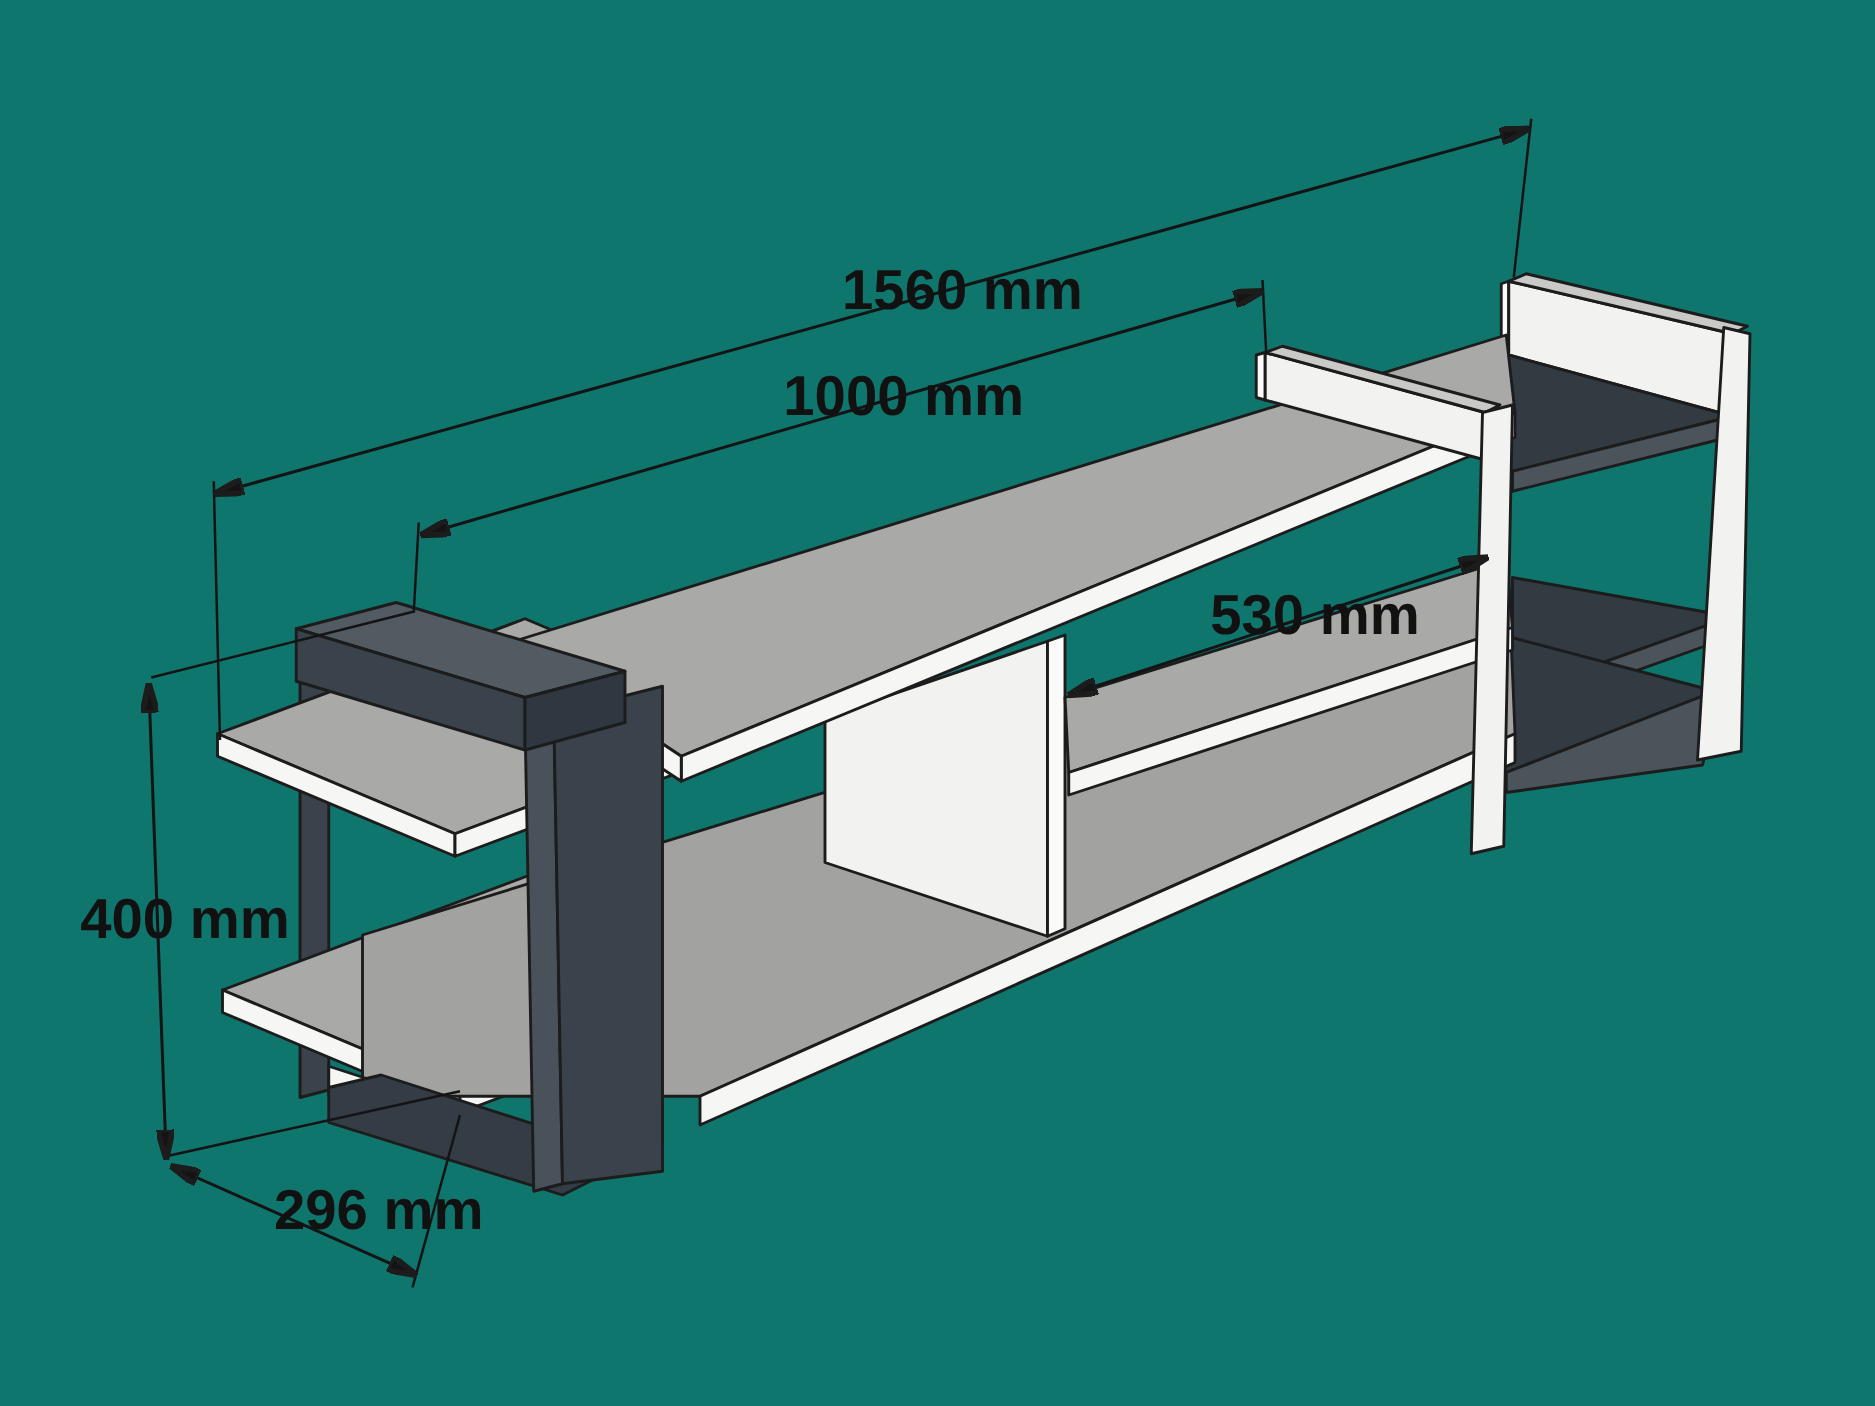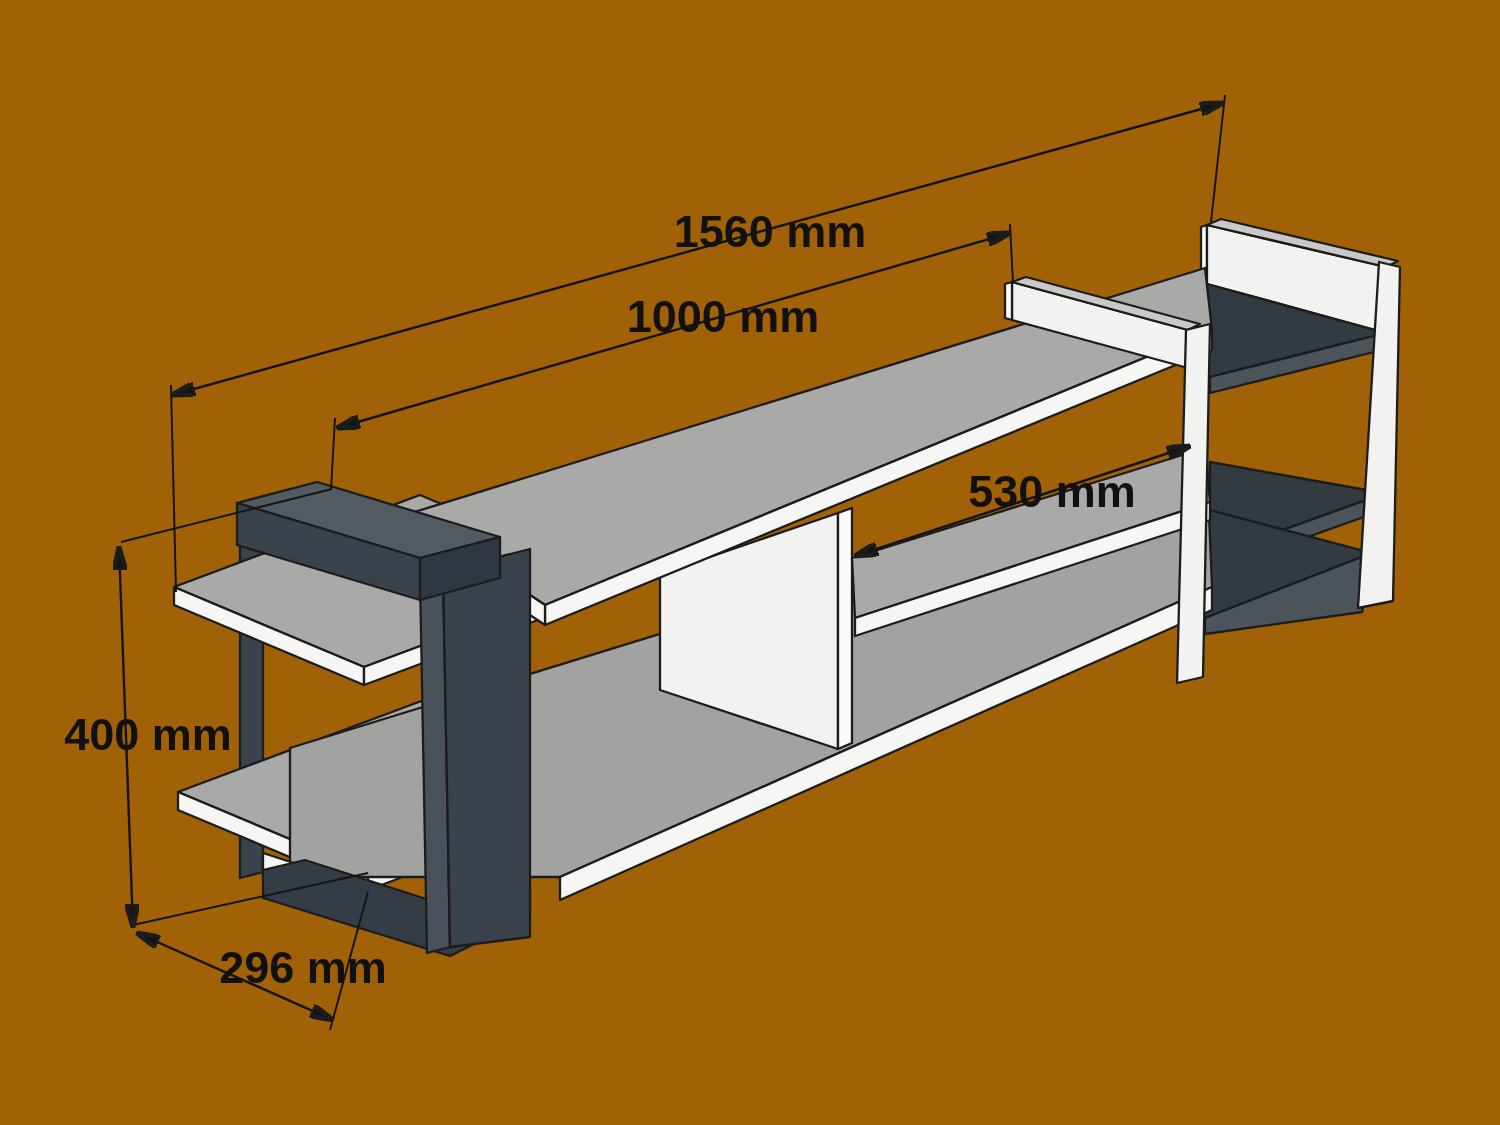--- a/index.html
+++ b/index.html
@@ -8,21 +8,21 @@
     background: #ffffff;
     width: 1500px;
     height: 1125px;
     overflow: hidden;
     font-family: "Liberation Sans", sans-serif;
   }
   .stage {
     position: relative;
     width: 1500px;
     height: 1125px;
-    background: #a16207;
+    background: #0f766e;
   }
   svg { display: block; }
   
   .f-gray      { fill: #a9a9a7; }
   .f-floor     { fill: #a2a2a0; }
   .f-white     { fill: #f2f2f0; }
   .f-edge      { fill: #f6f6f4; }
   .f-sliver    { fill: #fafaf8; }
   .f-strip     { fill: #c9c9c7; }
   .f-darktop   { fill: #323b42; }

